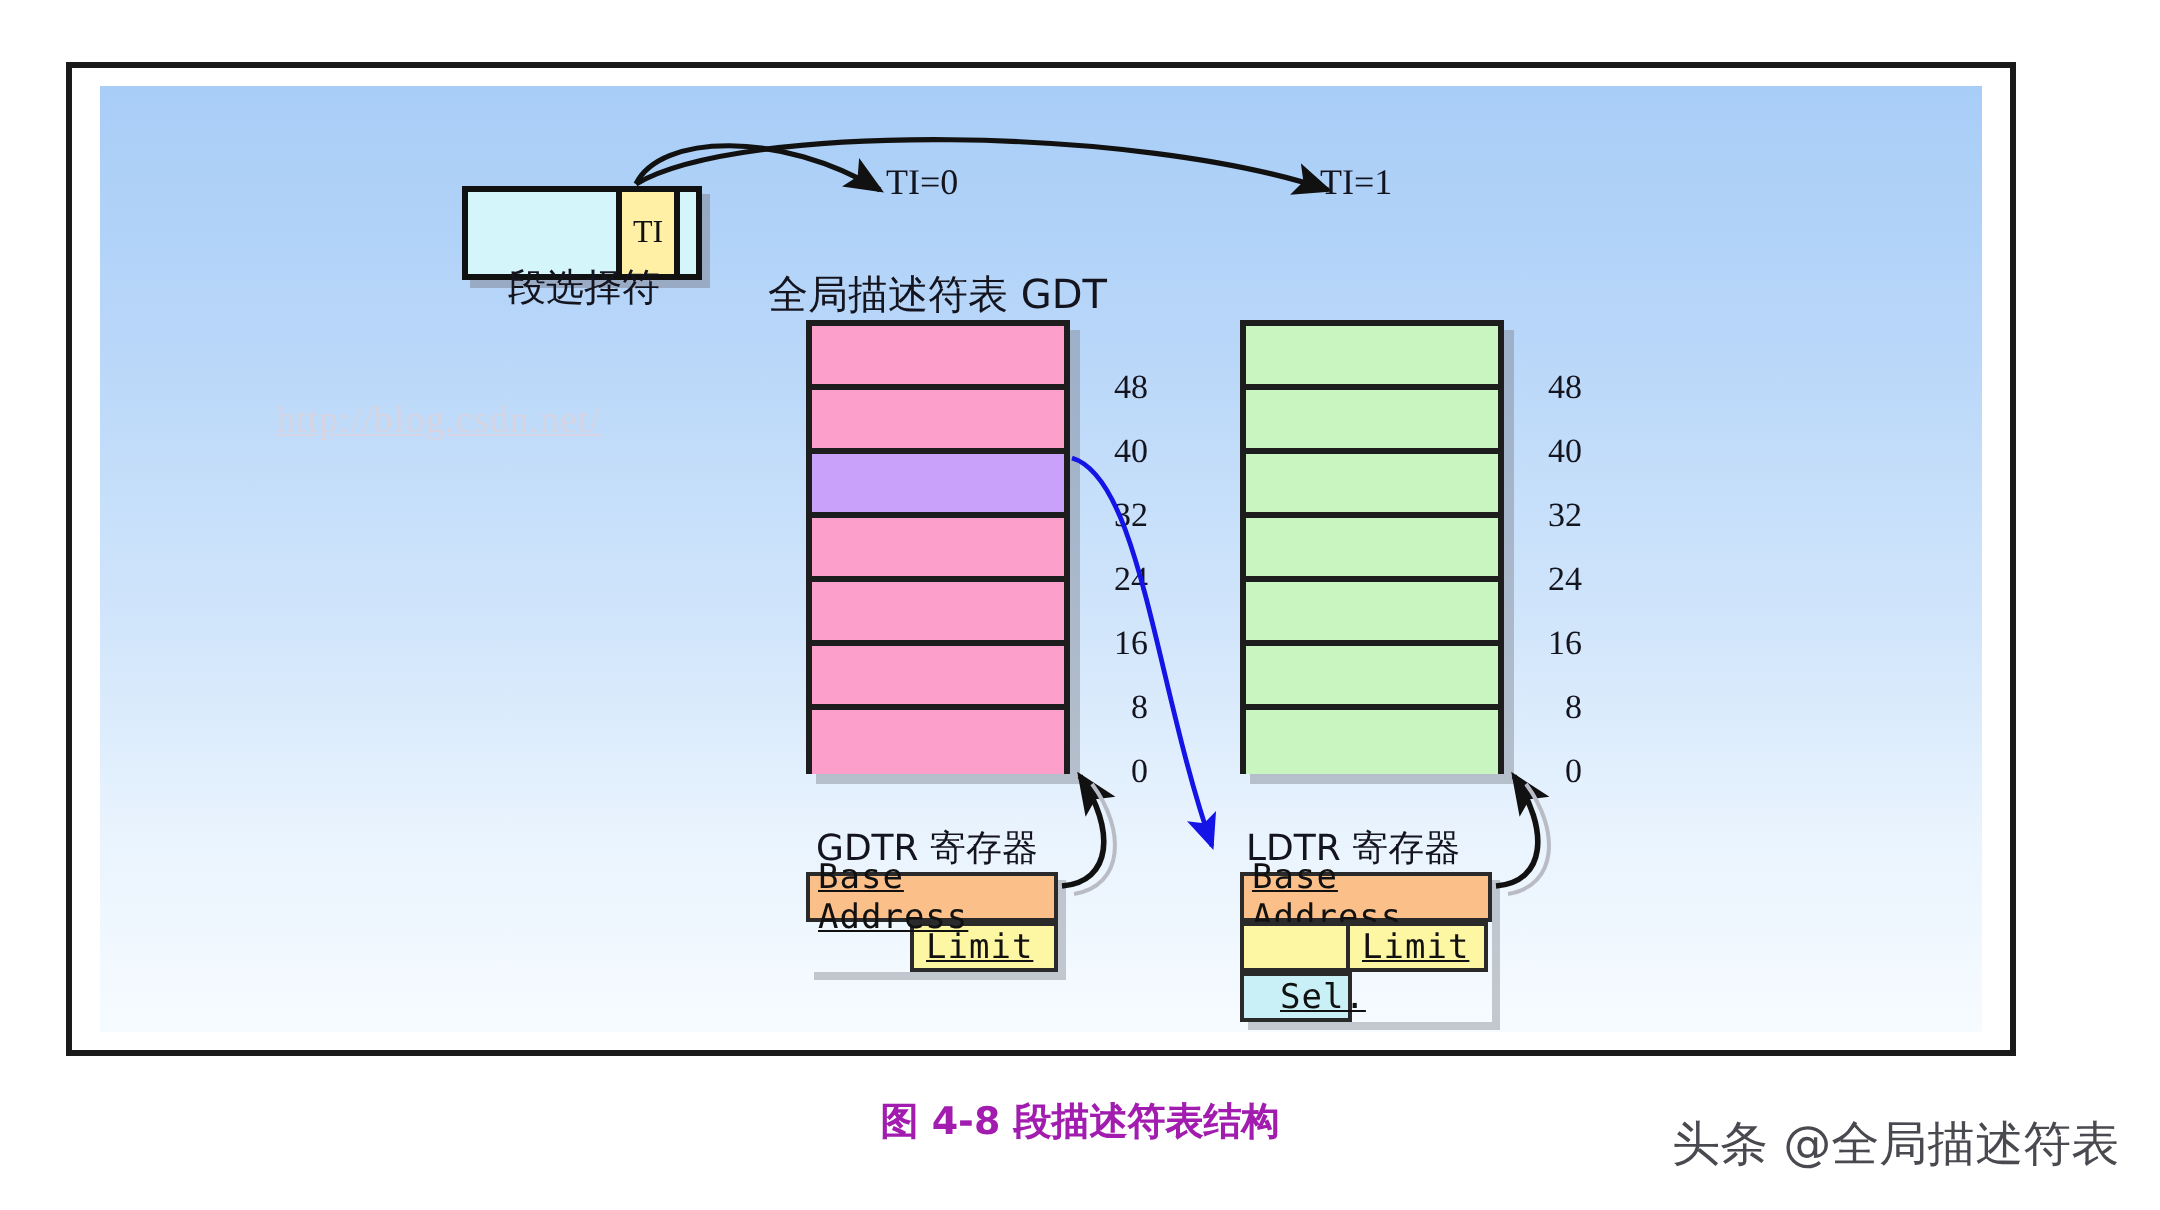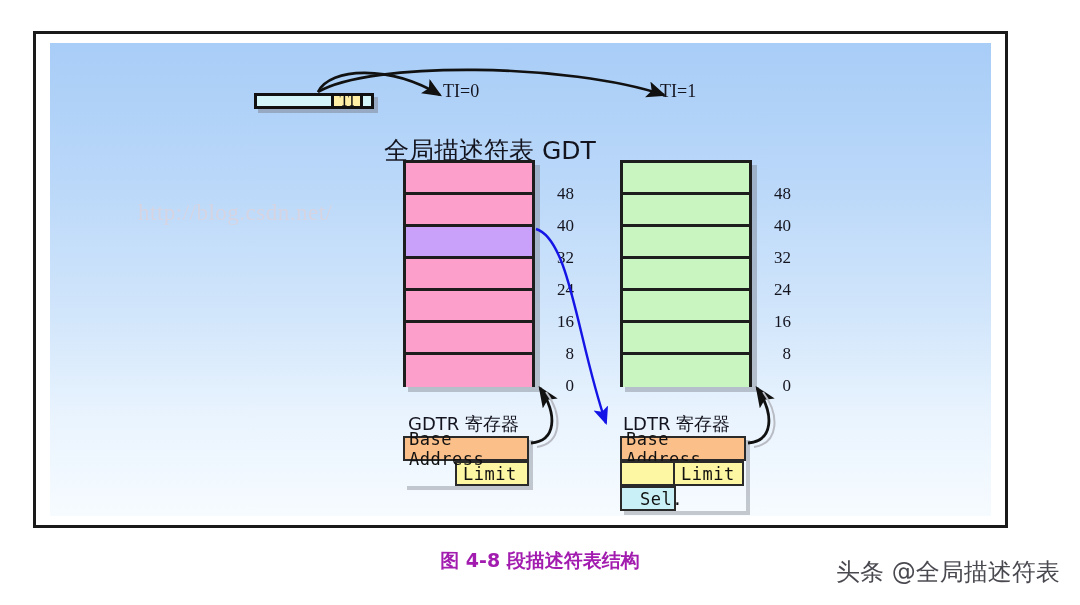--- a/index.html
+++ b/index.html
@@ -25,62 +25,62 @@
     left:14px;top:9px;
     width:941px;height:473px;
     background:linear-gradient(to bottom,#a8cdf7 0%,#b9d7f9 28%,#d2e6fb 58%,#eaf4fe 80%,#f6fbff 100%);
     overflow:hidden;
   }
 
   
   #csdn-watermark{
     position:absolute;
     left:88px;top:157px;
-    font-size:23px;
+    font-size:19px;
     color:#e8cfcf;
     opacity:.55;
     letter-spacing:.5px;
     white-space:nowrap;
     font-family:"Liberation Serif", serif;
+    text-decoration:underline;
   }
 
   
   .cn{font-family:"DejaVu Sans", sans-serif;}
   .lbl{
     position:absolute;
     color:#14141e;
     white-space:nowrap;
     font-size:17px;
   }
-  .mono{font-family:"DejaVu Sans Mono", monospace;}
+  .mono{font-family:"DejaVu Sans Mono", monospace;text-decoration:underline;}
 
   
   #selector-box{
     position:absolute;
     left:181px;top:50px;
-    width:120px;height:16px;
+    width:120px;height:47px;
     border:3px solid #111;
     background:#d4f6fb;
     box-sizing:border-box;
     display:flex;
     box-shadow:4px 4px 0 rgba(120,120,130,.45);
-    margin-left:23px;
   }
   #selector-box .cell-left{flex:0 0 74px;background:#d4f6fb;}
   #selector-box .cell-ti{
     flex:0 0 26px;background:#fff0a6;
     border-left:3px solid #111;border-right:3px solid #111;
     display:flex;align-items:center;justify-content:center;
     font-size:16px;color:#111;
   }
   #selector-box .cell-right{flex:1;background:#d4f6fb;}
   #selector-caption{left:172px;top:88px;width:140px;text-align:center;font-size:19px;}
 
   
-  #gdt-title{left:334px;top:91px;font-size:25px;}
+  #gdt-title{left:334px;top:91px;font-size:20px;}
   #ldt-title{left:551px;top:91px;font-size:19px;}
 
   
   .dt{
     position:absolute;
     box-sizing:border-box;
     border:3px solid #1d1d1d;
     box-shadow:5px 5px 0 rgba(120,125,135,.42);
   }
   .dt .row{
@@ -161,20 +161,21 @@
 <div id="figure-frame">
   <div id="figure-canvas">
 
     <div id="csdn-watermark">http://blog.csdn.net/</div>
 
     <div id="selector-box">
       <div class="cell-left"></div>
       <div class="cell-ti">TI</div>
       <div class="cell-right"></div>
     </div>
+    <div class="lbl cn" id="selector-caption">段选择符</div>
 
     <div class="lbl cn" id="gdt-title">全局描述符表 GDT</div>
 
     <div class="dt" id="gdt-table">
       <div class="row gdt-cell"></div>
       <div class="row gdt-cell"></div>
       <div class="row gdt-cell sel"></div>
       <div class="row gdt-cell"></div>
       <div class="row gdt-cell"></div>
       <div class="row gdt-cell"></div>

